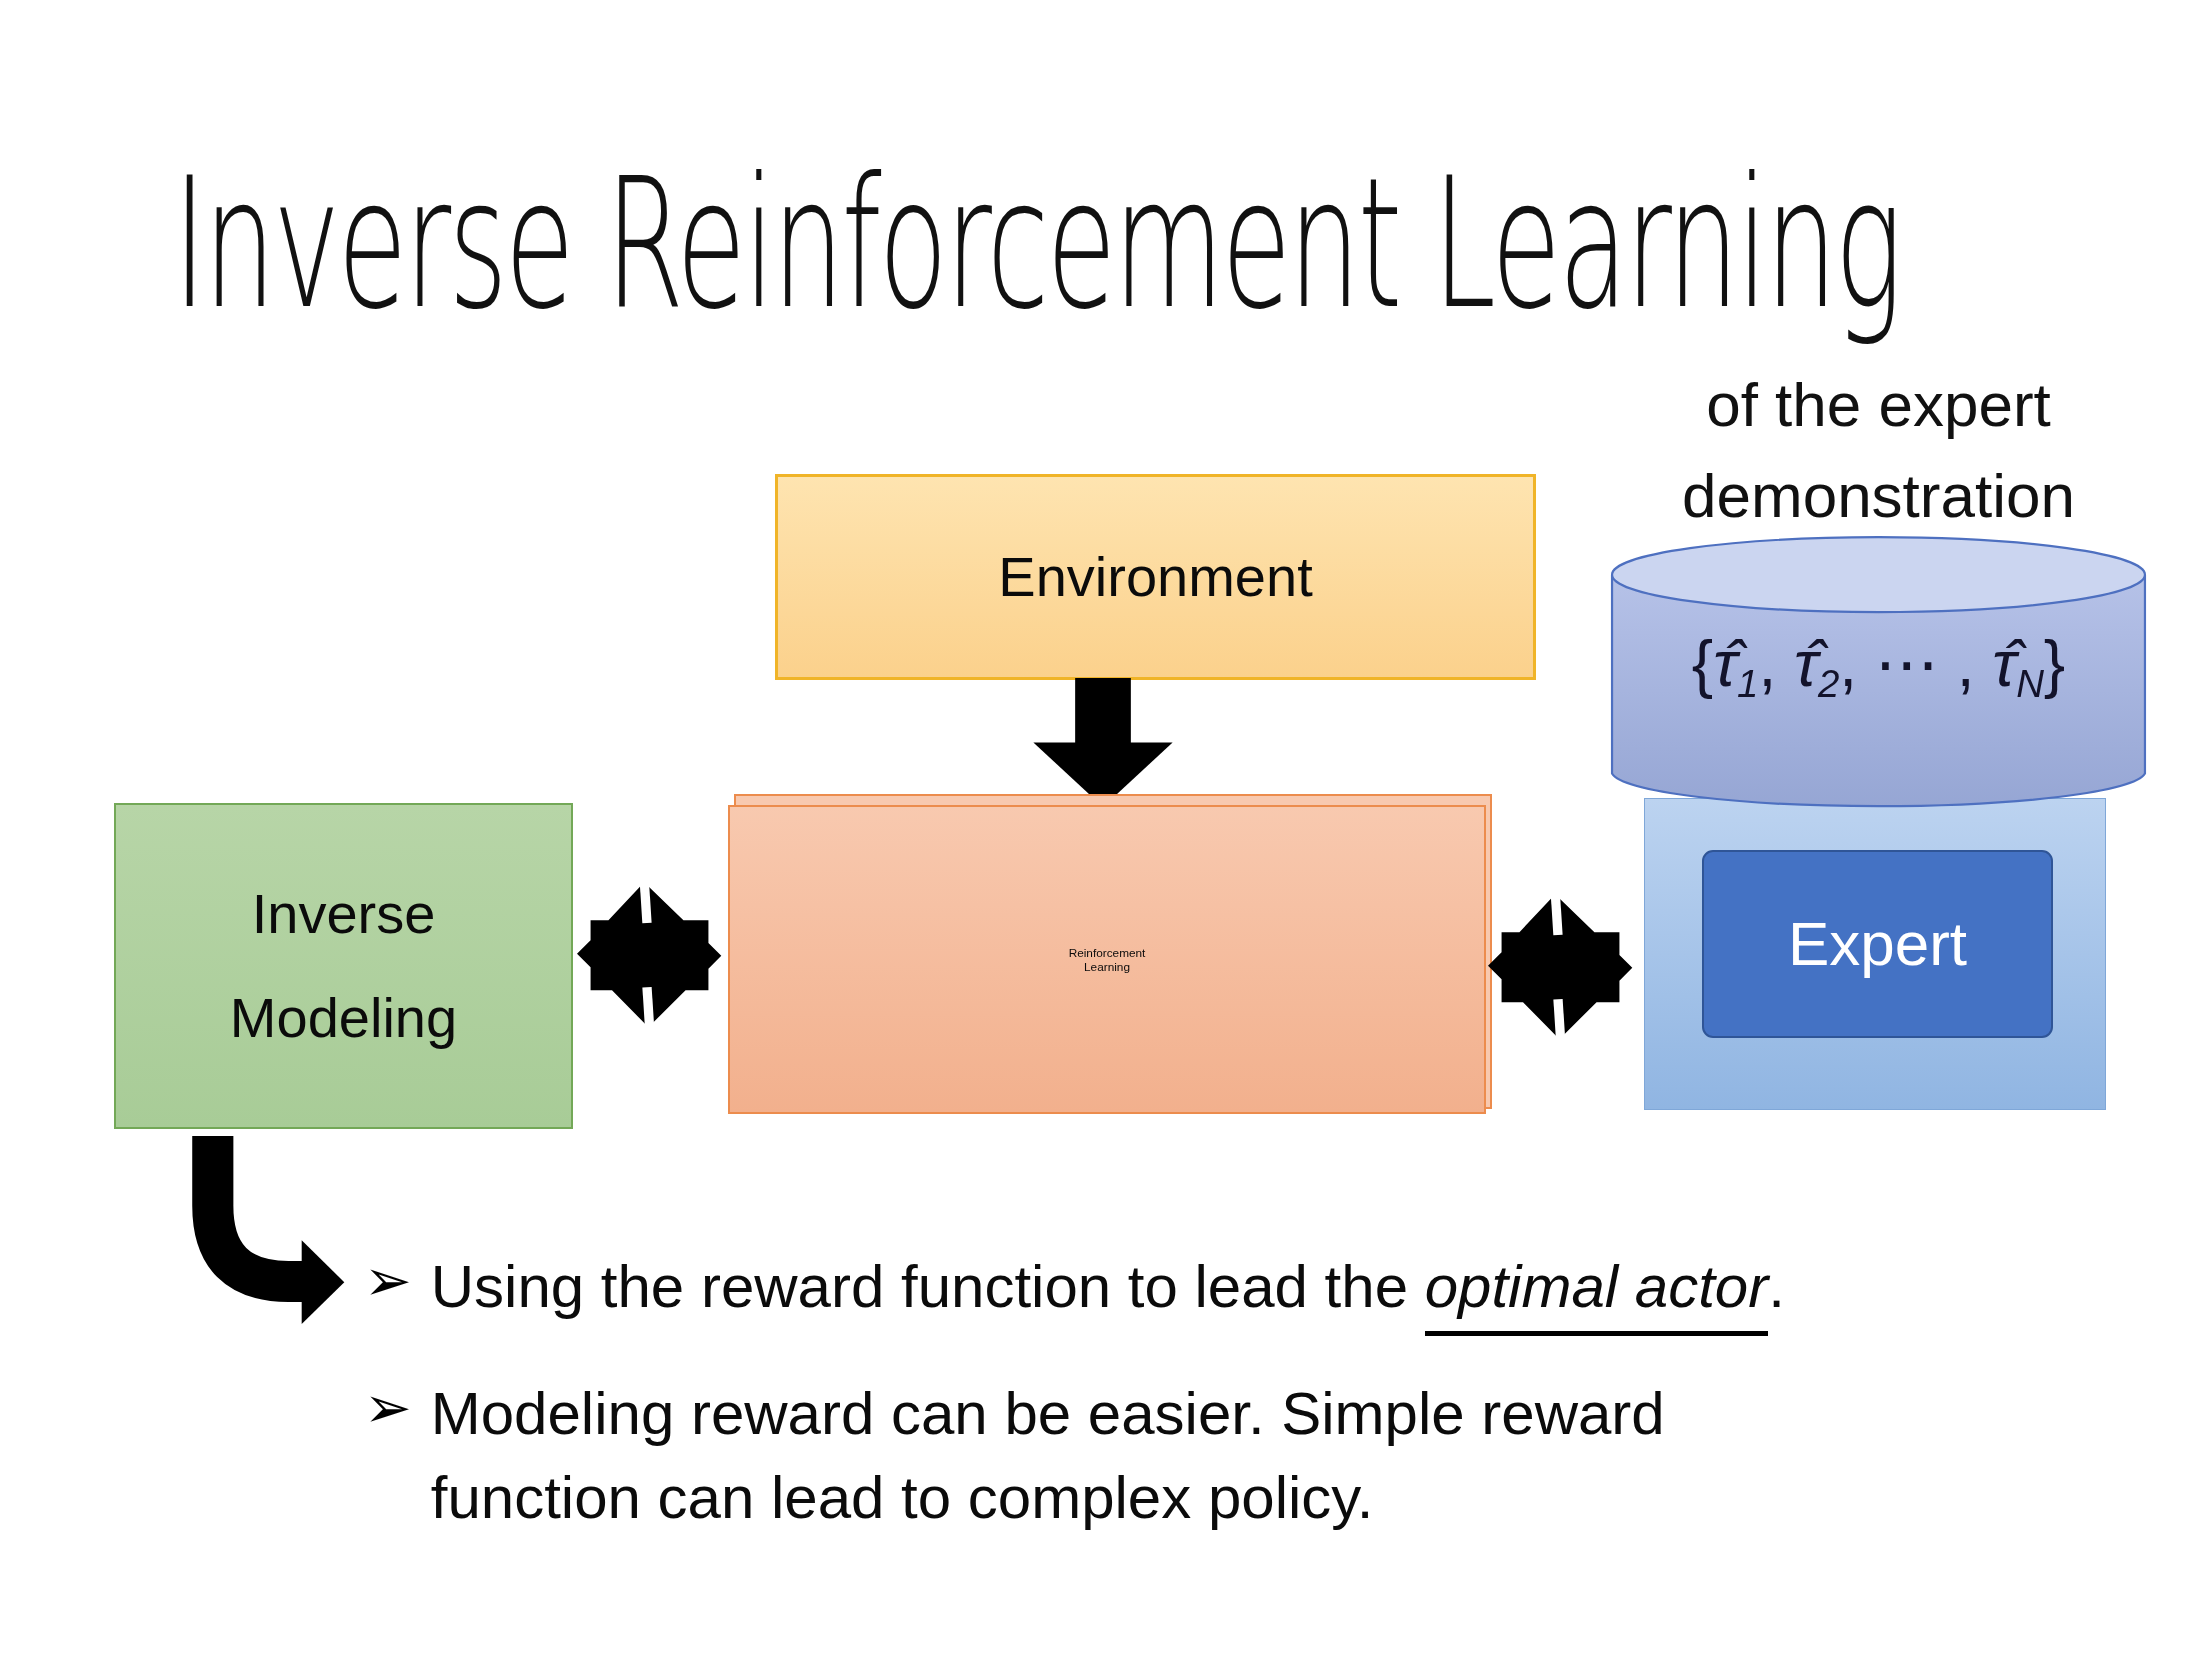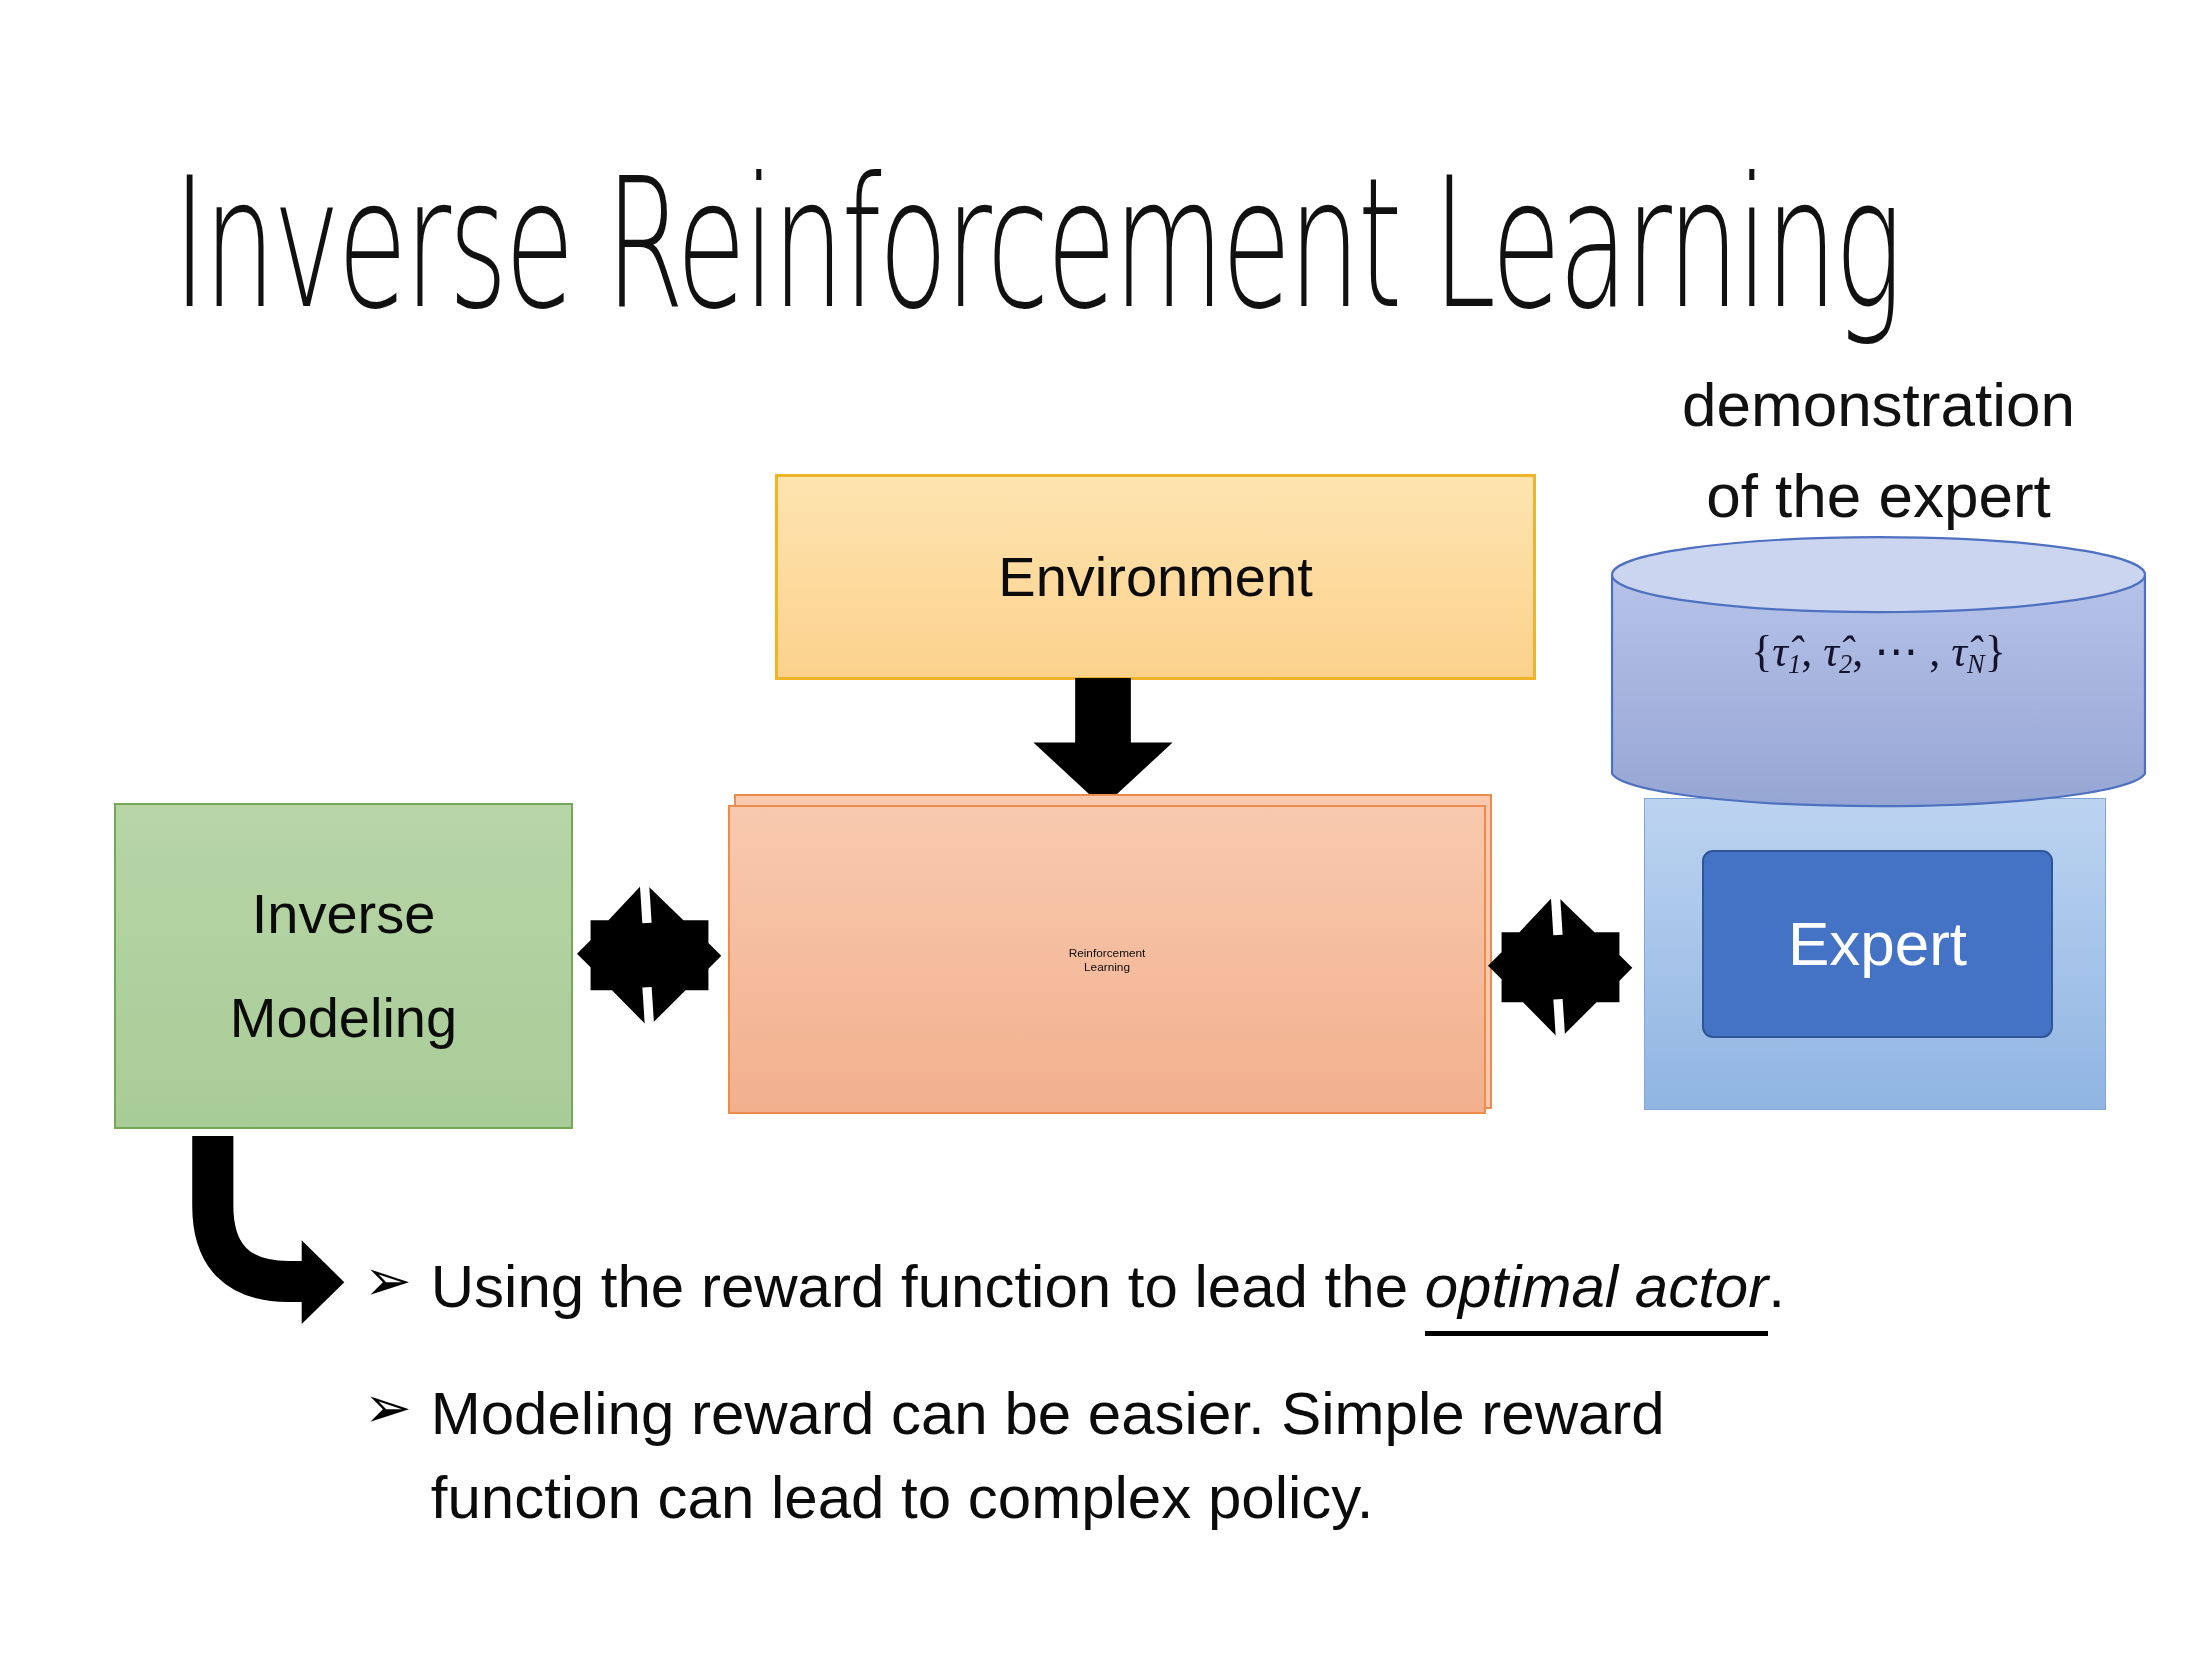--- a/index.html
+++ b/index.html
@@ -59,22 +59,22 @@
     left:1702px;top:850px;width:351px;height:188px;
     background:#4472c4;border:2.2px solid #2f5597;border-radius:11px;
     box-sizing:border-box;display:flex;align-items:center;justify-content:center;
   }
   #expert-box .lbl{font-size:62px;color:#ffffff;line-height:1;}
 
   #cylinder{left:1610px;top:535px;width:537px;height:276px;}
 
   #formula{
     left:1610px;top:626px;width:537px;text-align:center;
-    font-family:Liberation Serif, serif;
-    font-size:44px;font-style:italic;color:#13132b;line-height:1.2;
+    font-family:Liberation Sans, sans-serif;
+    font-size:64px;font-style:italic;color:#13132b;line-height:1.2;
   }
   #formula sub{font-size:0.6em;font-style:italic;vertical-align:-0.28em;}
   #formula .brace{font-style:normal;}
 
   
   .bullet-row{display:flex;align-items:flex-start;}
   .bullet-marker{
     font-size:57px;line-height:1.25;margin-right:19px;color:#000;
     font-family:"DejaVu Sans","Liberation Sans",sans-serif;
   }
@@ -87,22 +87,22 @@
   }
 
   svg{display:block;}
 </style>
 </head>
 <body>
 
 <div class="abs" id="title" style="transform: scaleX(0.631042);">Inverse Reinforcement Learning</div>
 
 <div class="abs" id="demo-label">
+  <div>of the expert</div>
   <div>demonstration</div>
-  <div>of the expert</div>
 </div>
 
 <div class="abs box" id="env-box">
   <div class="lbl">Environment</div>
 </div>
 
 <svg class="abs" id="down-arrow" style="left:1033px;top:678px" width="140" height="129" viewBox="0 0 190 176">
   <rect x="57" y="0" width="76" height="90" fill="#000"></rect>
   <polygon points="0,88 190,88 95,176" fill="#000"></polygon>
 </svg>

